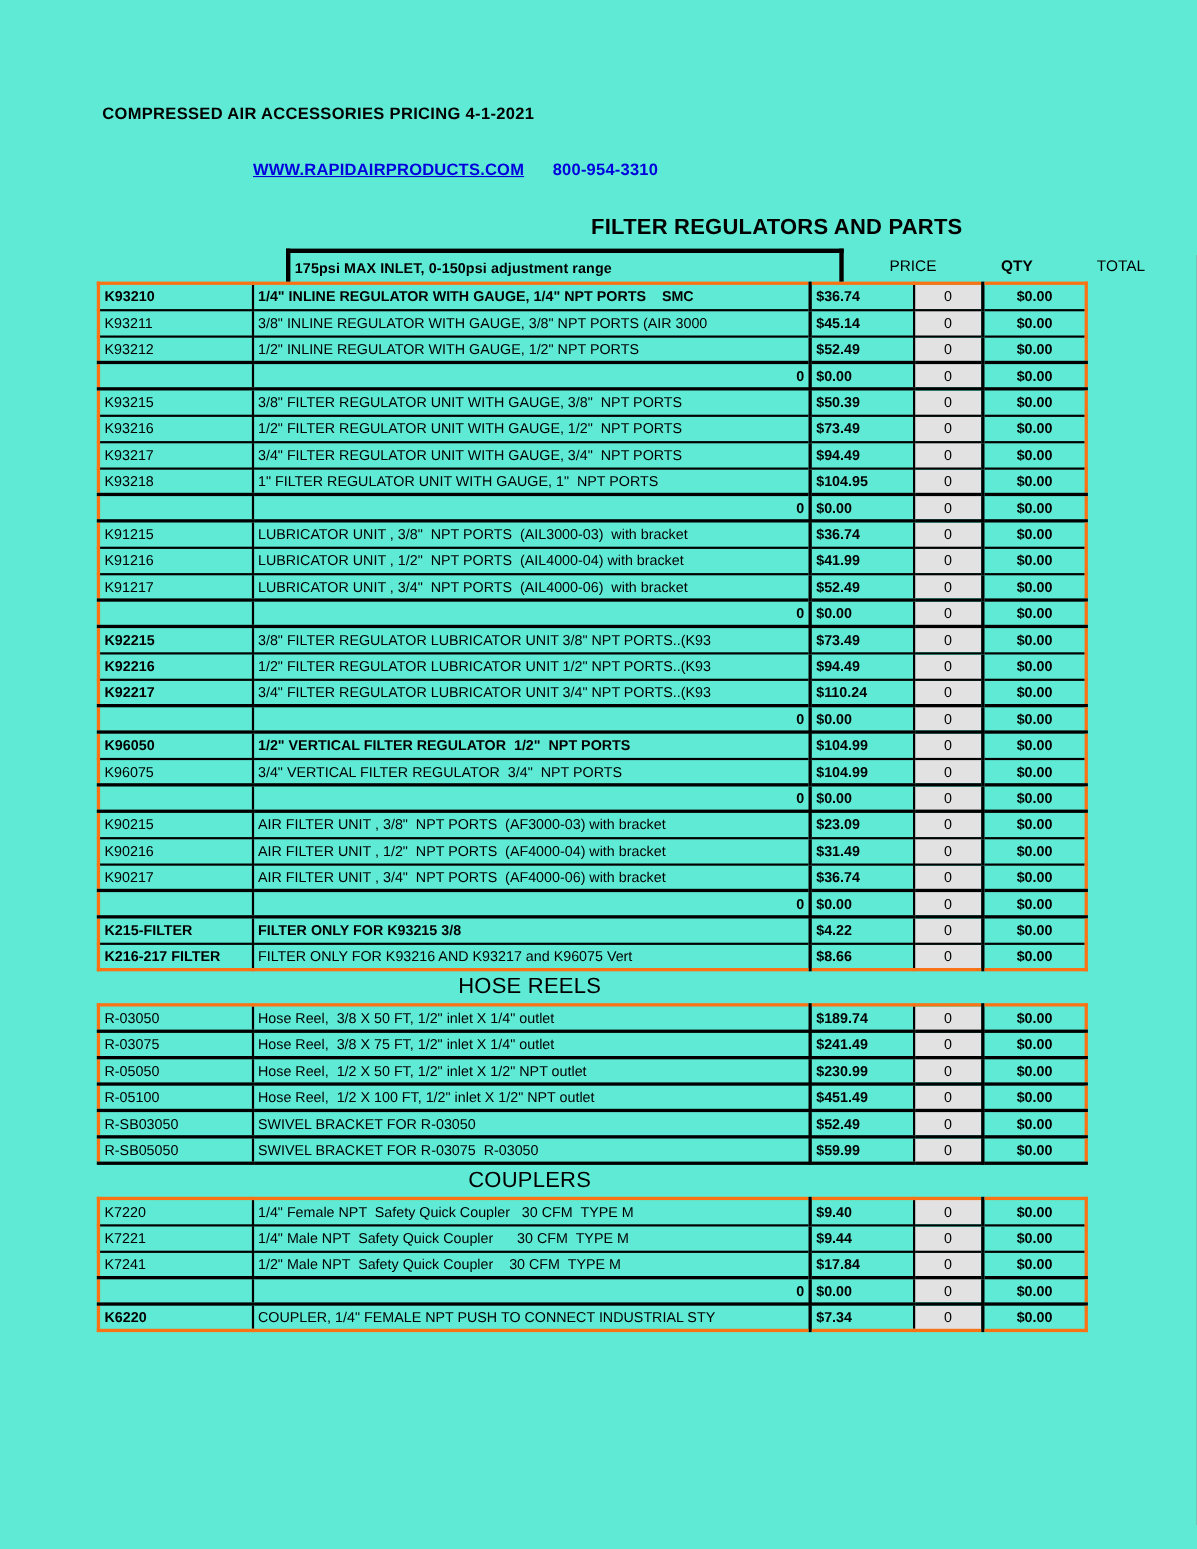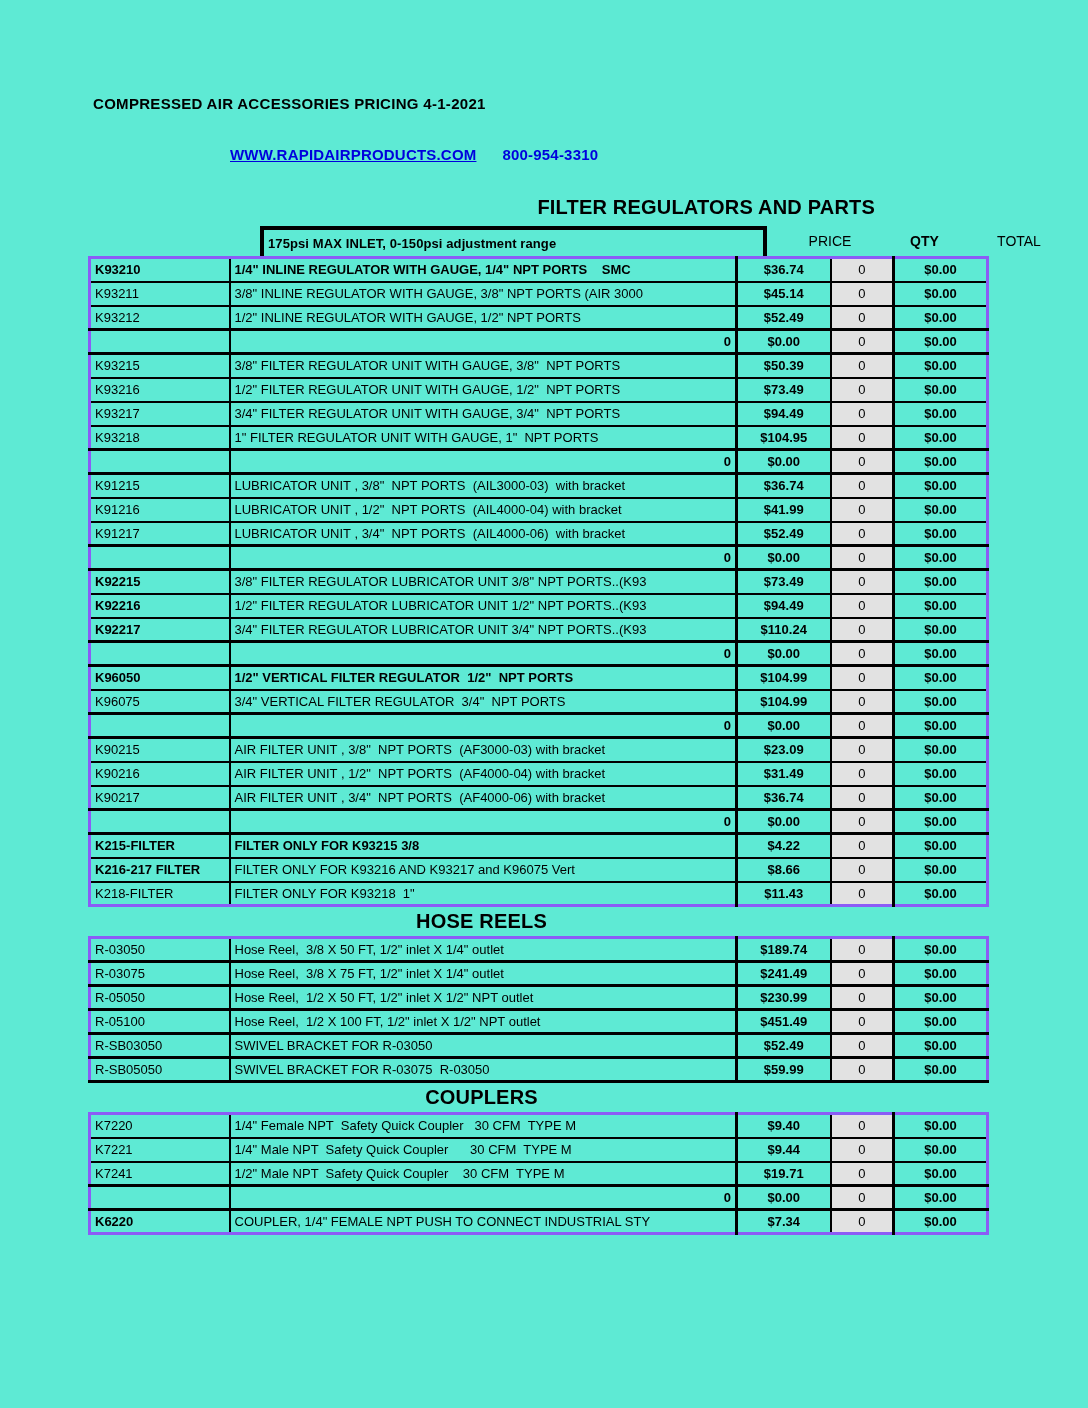--- a/index.html
+++ b/index.html
@@ -38,41 +38,41 @@
   .note-box{
     box-sizing:border-box;width:507px;height:30px;
     border:4px solid #000;border-bottom:none;
     font-size:13px;font-weight:bold;
     display:flex;align-items:center;padding-left:4px;letter-spacing:.1px;
     white-space:nowrap;overflow:hidden;
   }
   
   table.price-table{
     border-collapse:collapse;table-layout:fixed;width:898px;
-    border:3px solid #8b5cf6;
+    border:3px solid #f97316;
     font-size:13px;
   }
   table.price-table td{
     height:24px;padding:0 4px;vertical-align:middle;
     border-bottom:2px solid #000;
     overflow:hidden;white-space:pre;box-sizing:border-box;
   }
   td.part {border-right:2px solid #000;text-align:left;}
   td.desc {border-right:3px solid #000;text-align:left;}
-  td.price{border-right:2px solid #000;text-align:center;font-weight:bold;}
+  td.price{border-right:2px solid #000;text-align:left;font-weight:bold;}
   td.qty  {border-right:3px solid #000;text-align:center;background:var(--qty-bg,#e2e2e2);}
   td.total{text-align:center;font-weight:bold;}
   td.b{font-weight:bold;}
   td.light{font-weight:bold;}
   tr.sep td{border-top:3px solid #000;border-bottom:3px solid #000;}
   tr.sep td.desc{text-align:right;font-weight:bold;}
   table.thick-rows td{border-bottom-width:3px;}
   .gap-title{
     height:29px;line-height:29px;width:787px;
-    text-align:center;font-size:20px;font-weight:bold;letter-spacing:.2px;
+    text-align:center;font-size:20px;font-weight:normal;letter-spacing:.2px;
   }
 </style>
 </head>
 <body>
 
 <div class="page">
 
   <div class="doc-title">COMPRESSED AIR ACCESSORIES PRICING  4-1-2021</div>
 
   <div class="link-line">
@@ -277,27 +277,20 @@
             <td class="qty">0</td>
             <td class="total">$0.00</td>
           </tr>
           <tr>
             <td class="part b">K216-217 FILTER</td>
             <td class="desc">FILTER ONLY FOR K93216 AND K93217 and K96075 Vert</td>
             <td class="price">$8.66</td>
             <td class="qty">0</td>
             <td class="total">$0.00</td>
           </tr>
-          <tr>
-            <td class="part">K218-FILTER</td>
-            <td class="desc">FILTER ONLY FOR K93218  1"</td>
-            <td class="price">$11.43</td>
-            <td class="qty">0</td>
-            <td class="total">$0.00</td>
-          </tr>
         </tbody>
     </table>
 
     <div class="gap-title">HOSE REELS</div>
 
     <table class="price-table thick-rows" id="table-hose">
       <colgroup>
           <col style="width:140px">
           <col style="width:507px">
           <col style="width:94px">
@@ -371,21 +364,21 @@
           <tr>
             <td class="part">K7221</td>
             <td class="desc">1/4" Male NPT  Safety Quick Coupler      30 CFM  TYPE M</td>
             <td class="price">$9.44</td>
             <td class="qty">0</td>
             <td class="total">$0.00</td>
           </tr>
           <tr>
             <td class="part">K7241</td>
             <td class="desc">1/2" Male NPT  Safety Quick Coupler    30 CFM  TYPE M</td>
-            <td class="price">$19.71</td>
+            <td class="price">$17.84</td>
             <td class="qty">0</td>
             <td class="total">$0.00</td>
           </tr>
           <tr class="sep">
             <td class="part"></td>
             <td class="desc">0</td>
             <td class="price">$0.00</td>
             <td class="qty">0</td>
             <td class="total">$0.00</td>
           </tr>

